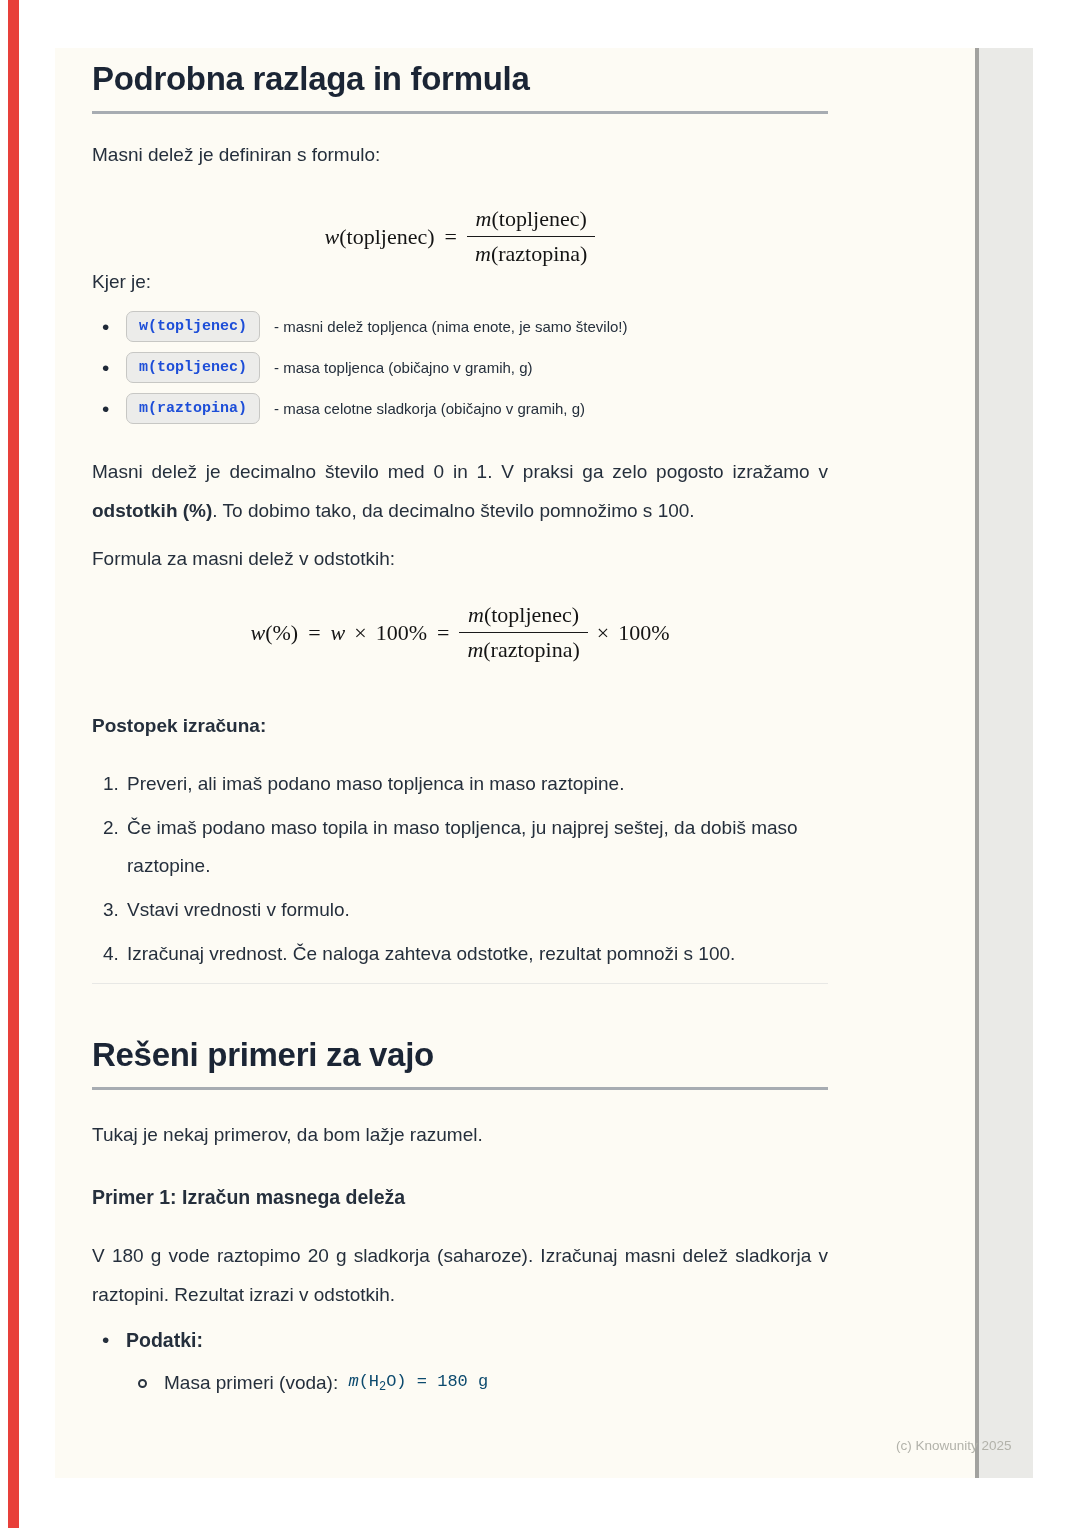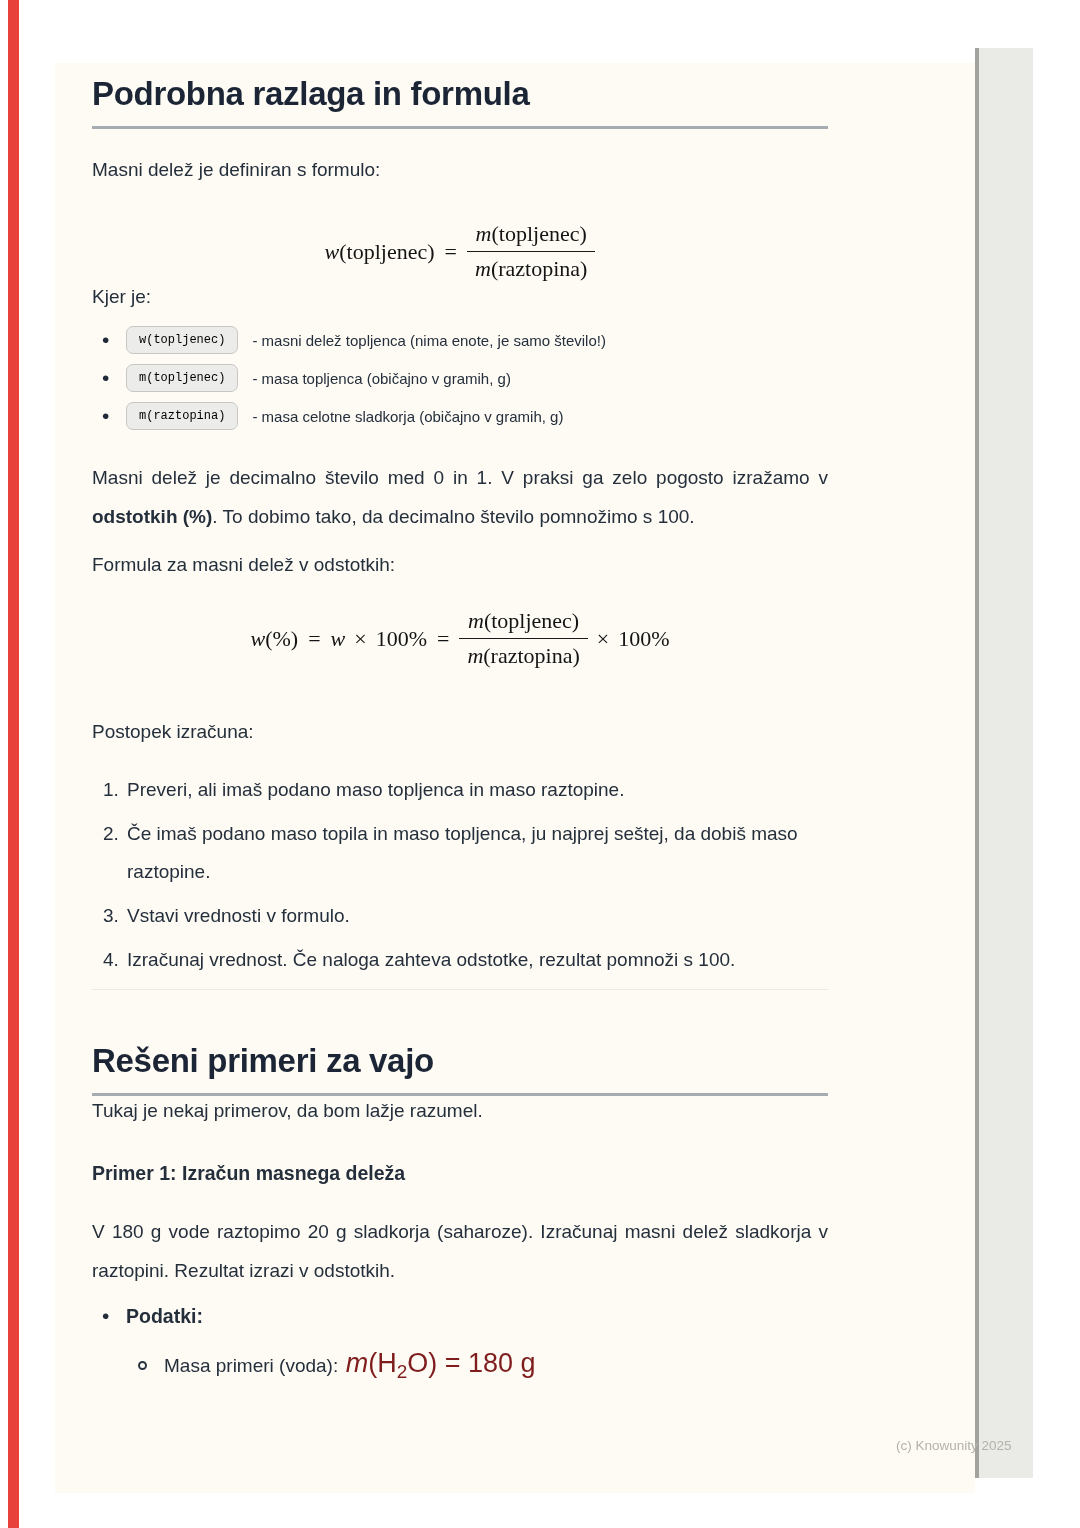--- a/index.html
+++ b/index.html
@@ -9,95 +9,95 @@
     background:#ffffff;
     font-family:"Liberation Sans", sans-serif;
     color:#252f3c;
     overflow:hidden;
   }
   .accent-bar {
     position:absolute; left:8px; top:0; width:11px; height:1528px;
     background:#e8403a;
   }
   .card {
-    position:absolute; left:55px; top:63px; width:920px; height:1430px;
+    position:absolute; left:55px; top:48px; width:920px; height:1430px;
     background:#fdfbf4;
   }
   .scroll-track {
     position:absolute; left:975px; top:48px; width:58px; height:1430px;
     background:#eaeae7;
     border-left:4px solid #a2a29f;
   }
   .content {
     position:absolute; left:37px; top:0; width:736px;
   }
   .h-title {
     margin:12px 0 0 0;
     font-size:33px; line-height:38px; font-weight:800;
     letter-spacing:-0.3px; color:#1b2535;
   }
   .h-rule { height:3px; background:#a7acb2; margin-top:13px; }
   .p { font-size:19px; line-height:30px; margin:0; }
   .p-tall { font-size:19px; line-height:39px; margin:0; }
   .just { text-align:justify; }
-  .bold { font-weight:normal; }
+  .bold { font-weight:bold; }
   
   .formula {
     display:flex; justify-content:center; align-items:center;
     font-family:"Liberation Serif", serif;
     font-size:22px; color:#141414;
   }
   .mvar { font-style:italic; }
   .op { margin:0 9px; }
   .eq { margin:0 10px; }
   .frac { display:inline-flex; flex-direction:column; text-align:center; }
   .frac .num { padding:0 8px 4px 8px; }
   .frac .den { border-top:1.6px solid #1a1a1a; padding:4px 8px 0 8px; }
   
   .terms { margin-top:14px; }
   .term { display:flex; align-items:center; margin-top:10px; padding-left:10px; }
   .term .dot { width:24px; flex:none; font-size:21px; color:#1f2937; }
   .chip {
     background:#ececea; border:1px solid #c7c7c4; border-radius:7px;
     padding:6px 12px;
     font-family:"Liberation Mono", monospace;
-    font-size:12px; font-weight:normal; color:#000000;
+    font-size:15px; font-weight:bold; color:#1d4ed8;
     white-space:nowrap;
   }
   .term-desc { margin-left:14px; font-size:15px; }
   
   .steps { margin-top:24px; }
   .step { display:flex; font-size:19px; line-height:38px; margin-top:6px; padding-left:11px; }
   .step .num { width:24px; flex:none; }
   .divider { height:1px; background:#e8e8e5; margin-top:10px; }
   
   .ex-title { margin-top:32px; font-size:19.5px; font-weight:bold; line-height:30px; }
   .podatki { display:flex; align-items:center; margin-top:14px; padding-left:10px; }
   .podatki .dot { width:24px; flex:none; font-size:21px; }
   .podatki .lbl { font-size:19.5px; font-weight:bold; }
   .subitem { display:flex; align-items:center; margin-top:20px; padding-left:46px; font-size:19px; }
   .subitem .circ {
     width:9px; height:9px; border:2px solid #2a3440; border-radius:50%;
     flex:none; margin-right:17px;
   }
-  .mathtext { font-family:Liberation Sans, sans-serif; font-size:27px; color:#7f1d1d; }
+  .mathtext { font-family:Liberation Mono, monospace; font-size:17px; color:#0c4a6e; }
   .mathtext sub { font-size:70%; }
   .watermark {
     position:absolute; left:896px; top:1438px; z-index:5;
     font-size:13.5px; color:#b2b2aa; white-space:nowrap;
   }
   .mt-intro { margin-top:26px; }
   .mt-f1 { margin-top:36px; }
   .mt-where { }
   .mt-note { margin-top:28px; }
   .mt-f2label { margin-top:14px; }
   .mt-f2 { margin-top:28px; }
   .mt-steps-title { margin-top:48px; }
   .mt-h2 { margin-top:52px; }
-  .mt-intro2 { }
+  .mt-intro2 { margin-top:30px; }
   .mt-expara { margin-top:24px; }
 </style>
 </head>
 <body>
 
 <div class="accent-bar"></div>
 
 <div class="card">
   <div class="content">
 

